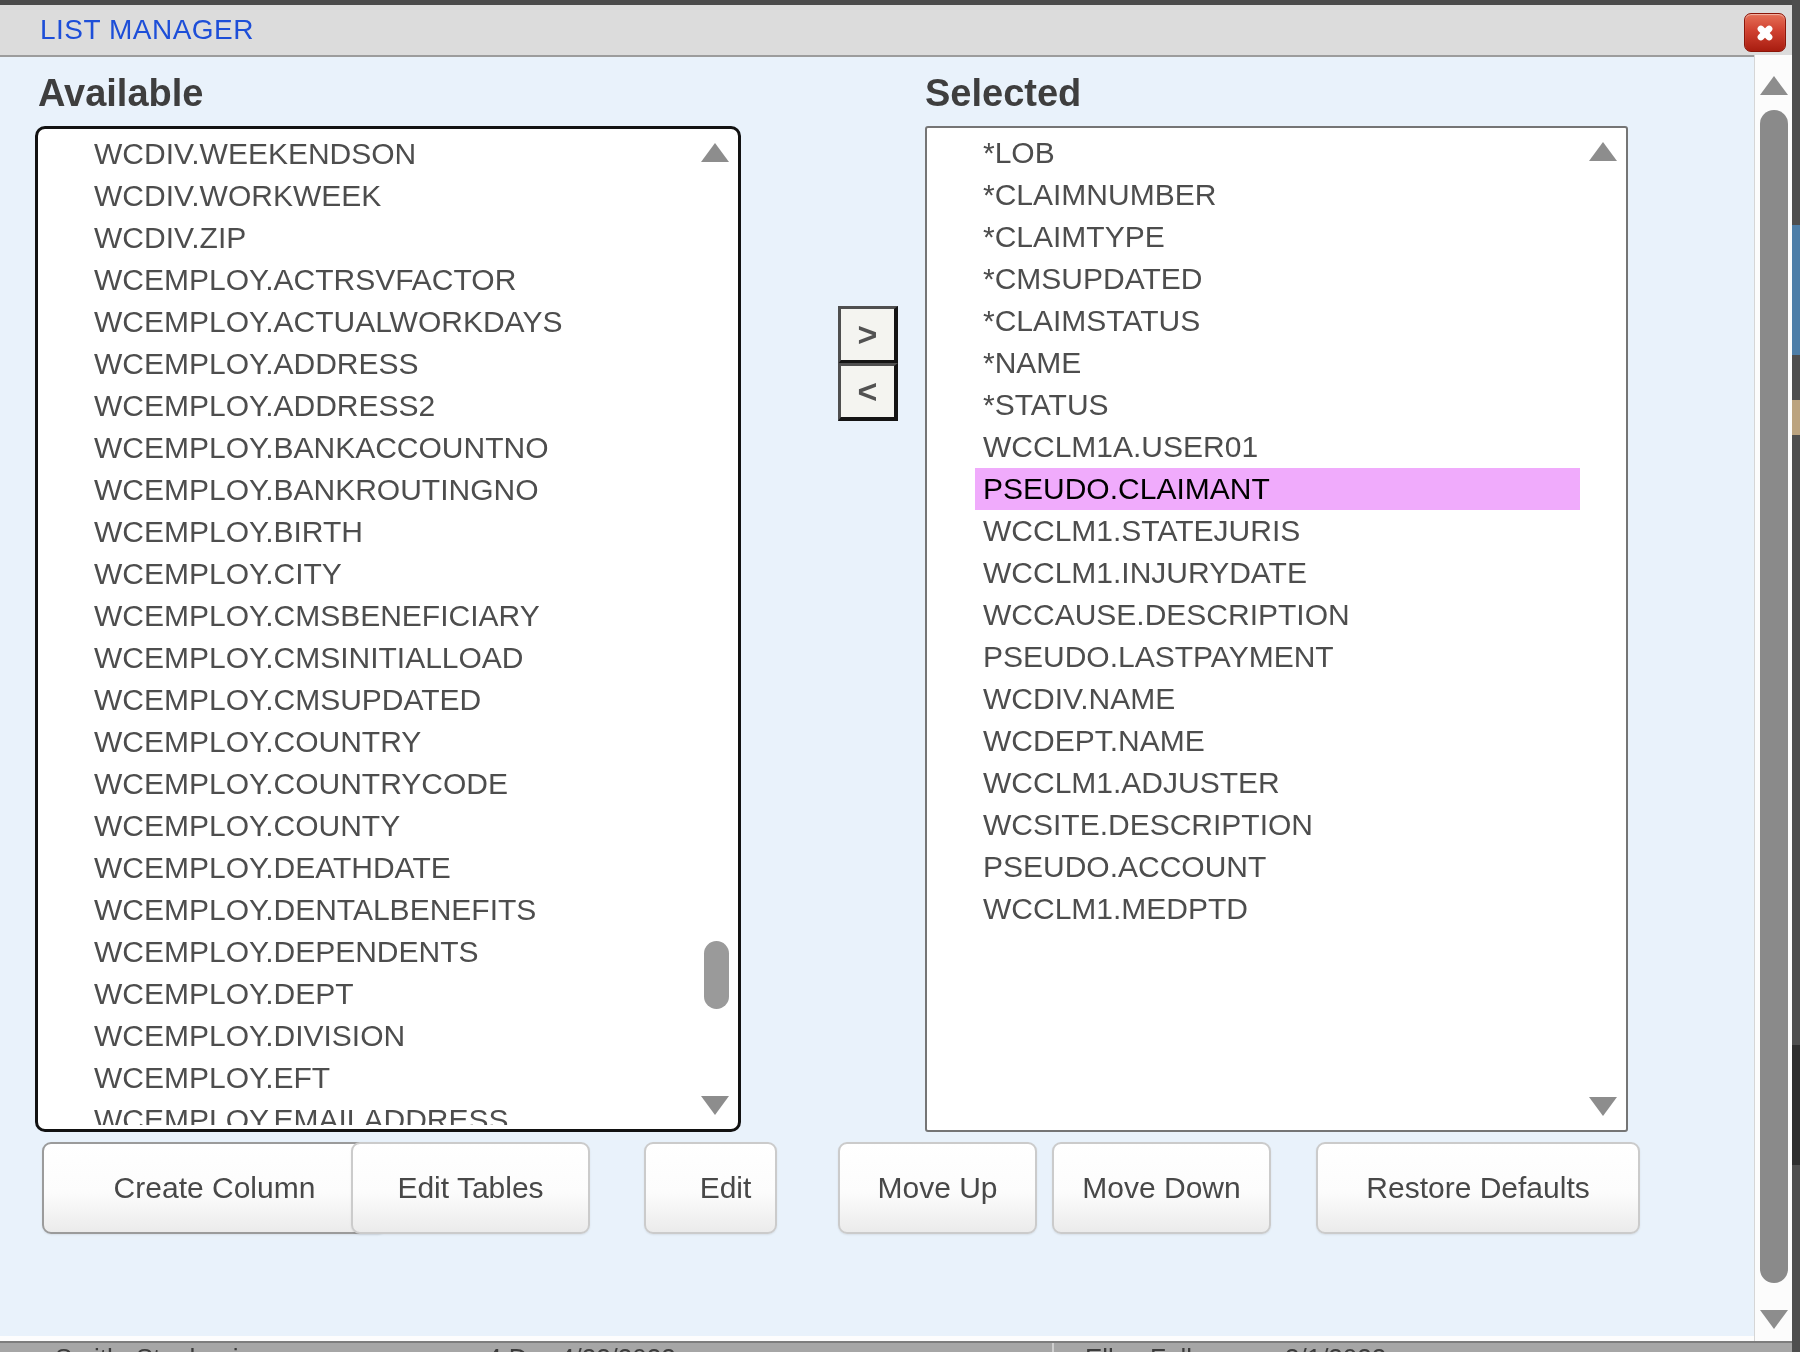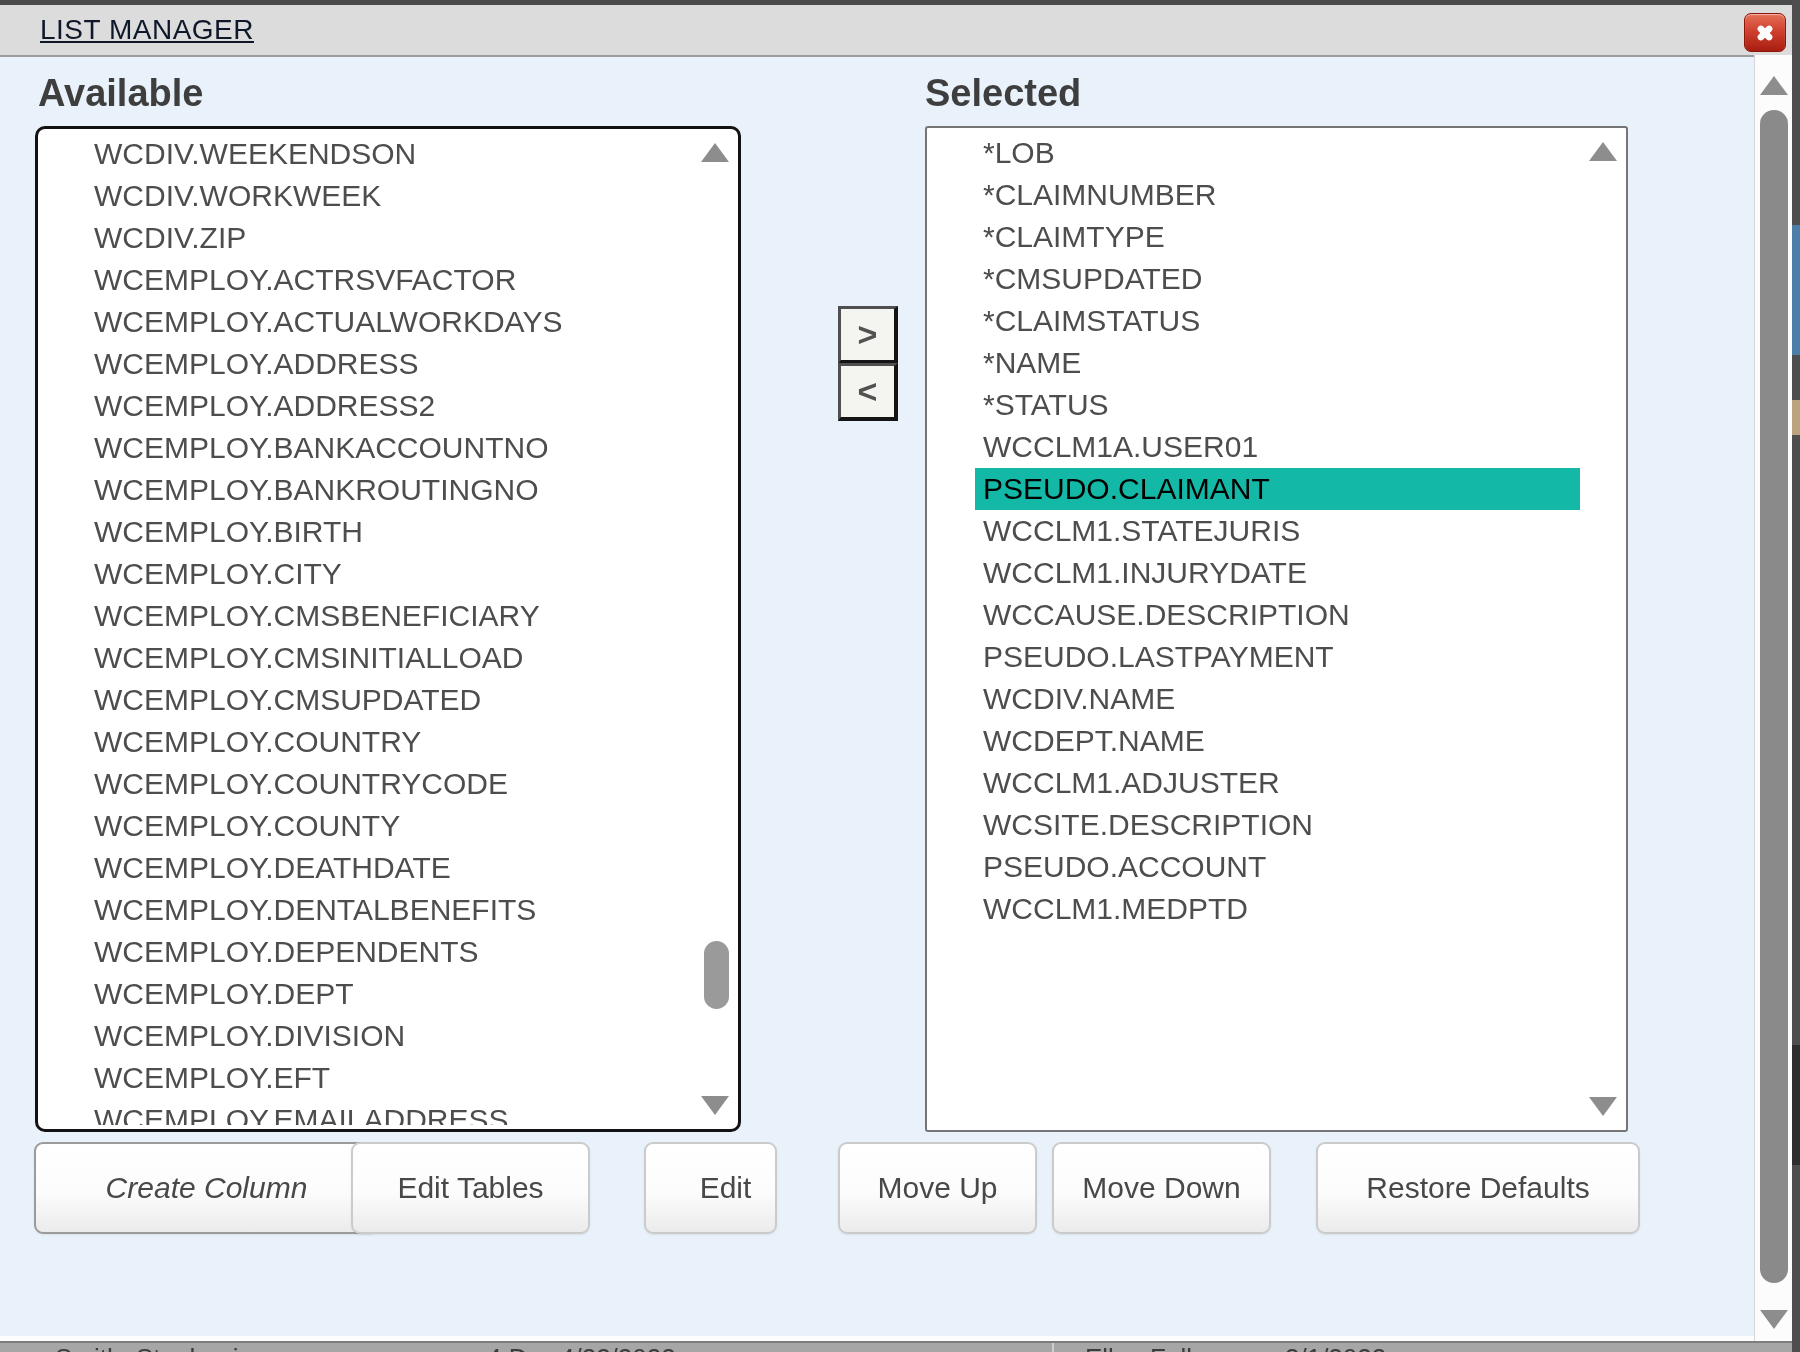--- a/index.html
+++ b/index.html
@@ -3,37 +3,37 @@
 <meta charset="utf-8">
 <style>
   html,body{margin:0;padding:0;background:#777;}
   #screen{position:relative;width:1800px;height:1352px;overflow:hidden;
           font-family:"Liberation Sans","DejaVu Sans",sans-serif;background:#e9f2fb;}
 
   
   .top-edge{position:absolute;left:0;top:0;width:1800px;height:5px;background:#4b4b4b;}
   .titlebar{position:absolute;left:0;top:5px;width:1792px;height:50px;background:#dcdcdc;
             border-bottom:2px solid #9c9c9c;display:flex;align-items:center;}
-  .titlebar .title{margin-left:40px;font-size:28px;color:#0f172a;letter-spacing:.5px;text-decoration:underline;}
+  .titlebar .title{margin-left:40px;font-size:28px;color:#1d4ed8;letter-spacing:.5px;}
   .close-btn{position:absolute;left:1744px;top:13px;width:40px;height:37px;border-radius:7px;
              background:linear-gradient(180deg,#e57057 0%,#d04130 45%,#a81d10 100%);
              border:1px solid #8c1508;display:flex;align-items:center;justify-content:center;
              box-shadow:inset 0 1px 1px rgba(255,255,255,.5);cursor:pointer;}
 
   
   .col-label{position:absolute;top:72px;font-size:38px;font-weight:bold;color:#3e3e3e;}
 
   
   .listbox{position:absolute;top:126px;width:706px;height:1006px;background:#fff;box-sizing:border-box;}
   .listbox.focused{left:35px;border:3px solid #121212;border-radius:10px;}
   .listbox.plain{left:925px;width:703px;border:2px solid #757575;border-radius:3px;}
   .items{position:absolute;left:4px;top:4px;bottom:4px;right:46px;overflow:hidden;
          font-size:30px;line-height:42px;color:#4d4d4d;white-space:nowrap;margin-left:44px;}
   .items .item{padding-left:8px;}
-  .items .item.highlighted{background:#14b8a6;color:#000;}
+  .items .item.highlighted{background:#f0abfc;color:#000;}
 
   
   .tri-up{width:0;height:0;border-left:14px solid transparent;border-right:14px solid transparent;
           border-bottom:19px solid #8d8d8d;}
   .tri-down{width:0;height:0;border-left:14px solid transparent;border-right:14px solid transparent;
             border-top:19px solid #8d8d8d;}
   .sb-up{position:absolute;right:9px;top:14px;}
   .sb-down{position:absolute;right:9px;bottom:14px;}
   .sb-thumb{position:absolute;right:9px;top:812px;width:25px;height:68px;border-radius:13px;background:#9a9a9a;}
 
@@ -43,21 +43,21 @@
         border-right:4px solid #141414;border-bottom:4px solid #141414;
         display:flex;align-items:center;justify-content:center;
         font-size:34px;font-weight:bold;color:#525252;cursor:pointer;}
   #xfer-right{top:306px;} #xfer-left{top:363px;}
 
   
   .btn{position:absolute;top:1142px;height:92px;box-sizing:border-box;border-radius:9px;
        background:linear-gradient(180deg,#ffffff 0%,#fcfcfc 55%,#ebebeb 100%);
        border:2px solid #cbcbcb;display:flex;align-items:center;justify-content:center;
        font-size:30px;color:#484848;cursor:pointer;box-shadow:0 1px 2px rgba(0,0,0,.08);}
-  #btn-create{left:34px;width:345px;border-color:#9b9b9b;font-style:italic;}
+  #btn-create{left:42px;width:345px;border-color:#9b9b9b;}
   #btn-edittables{left:351px;width:239px;}
   #btn-edit{left:644px;width:133px;padding-left:30px;}
   #btn-moveup{left:838px;width:199px;}
   #btn-movedown{left:1052px;width:219px;}
   #btn-restore{left:1316px;width:324px;}
 
   
   .dlg-scroll{position:absolute;left:1754px;top:55px;width:38px;height:1297px;background:#fcfcfc;
               border-left:1px solid #d6d6d6;}
   .dlg-scroll .up{position:absolute;left:5px;top:21px;}

